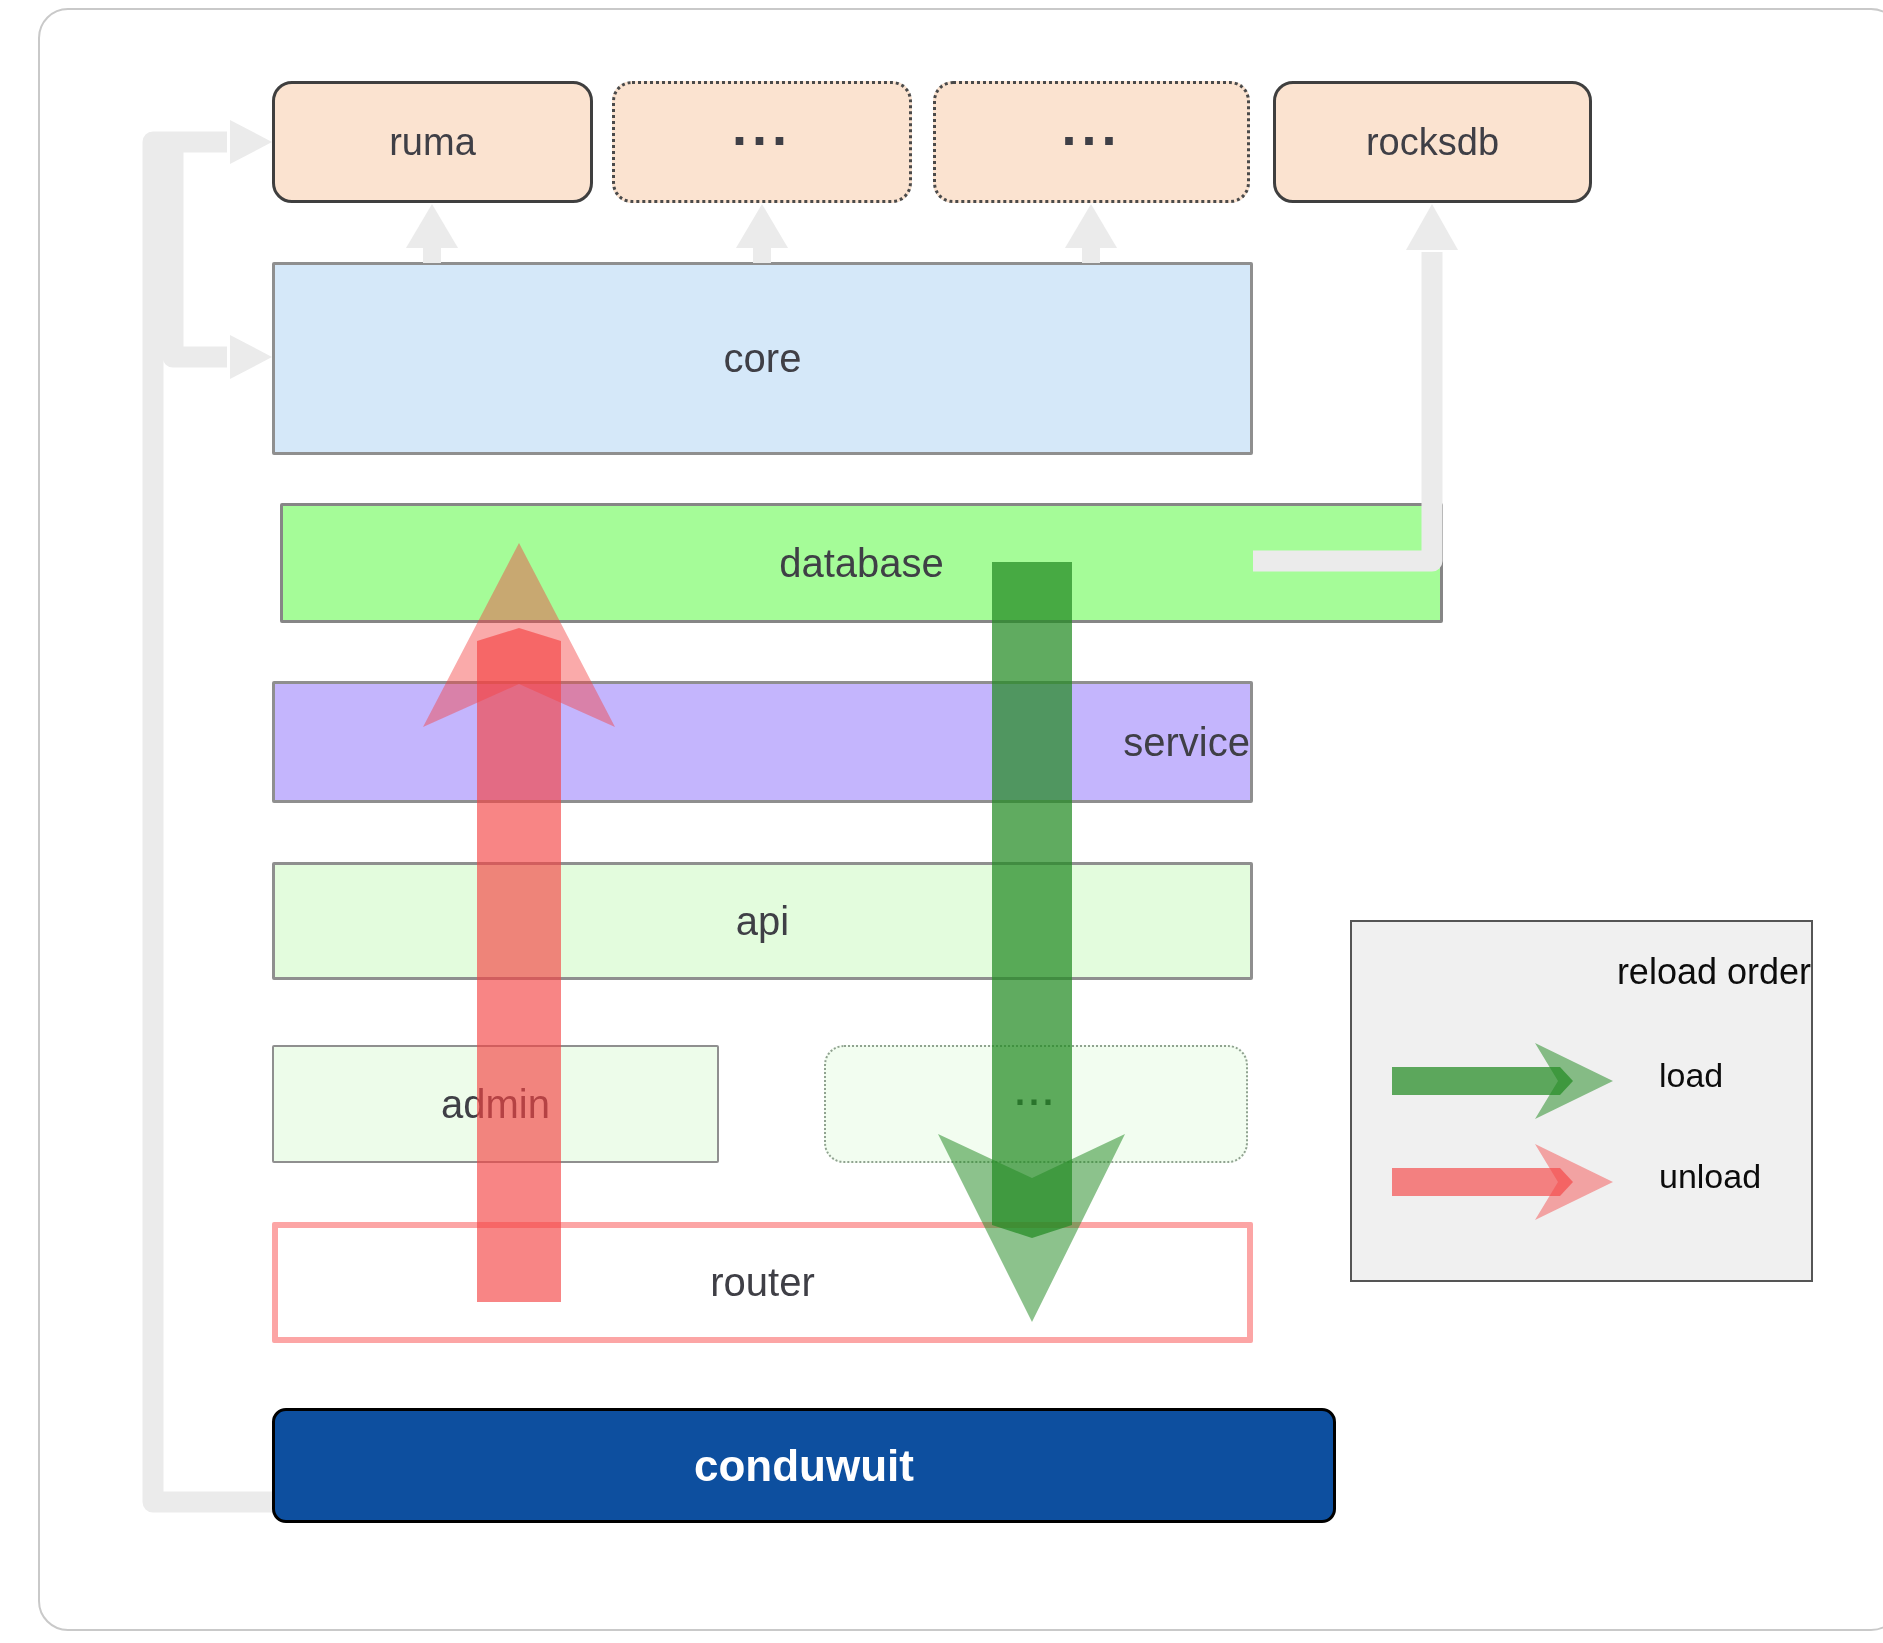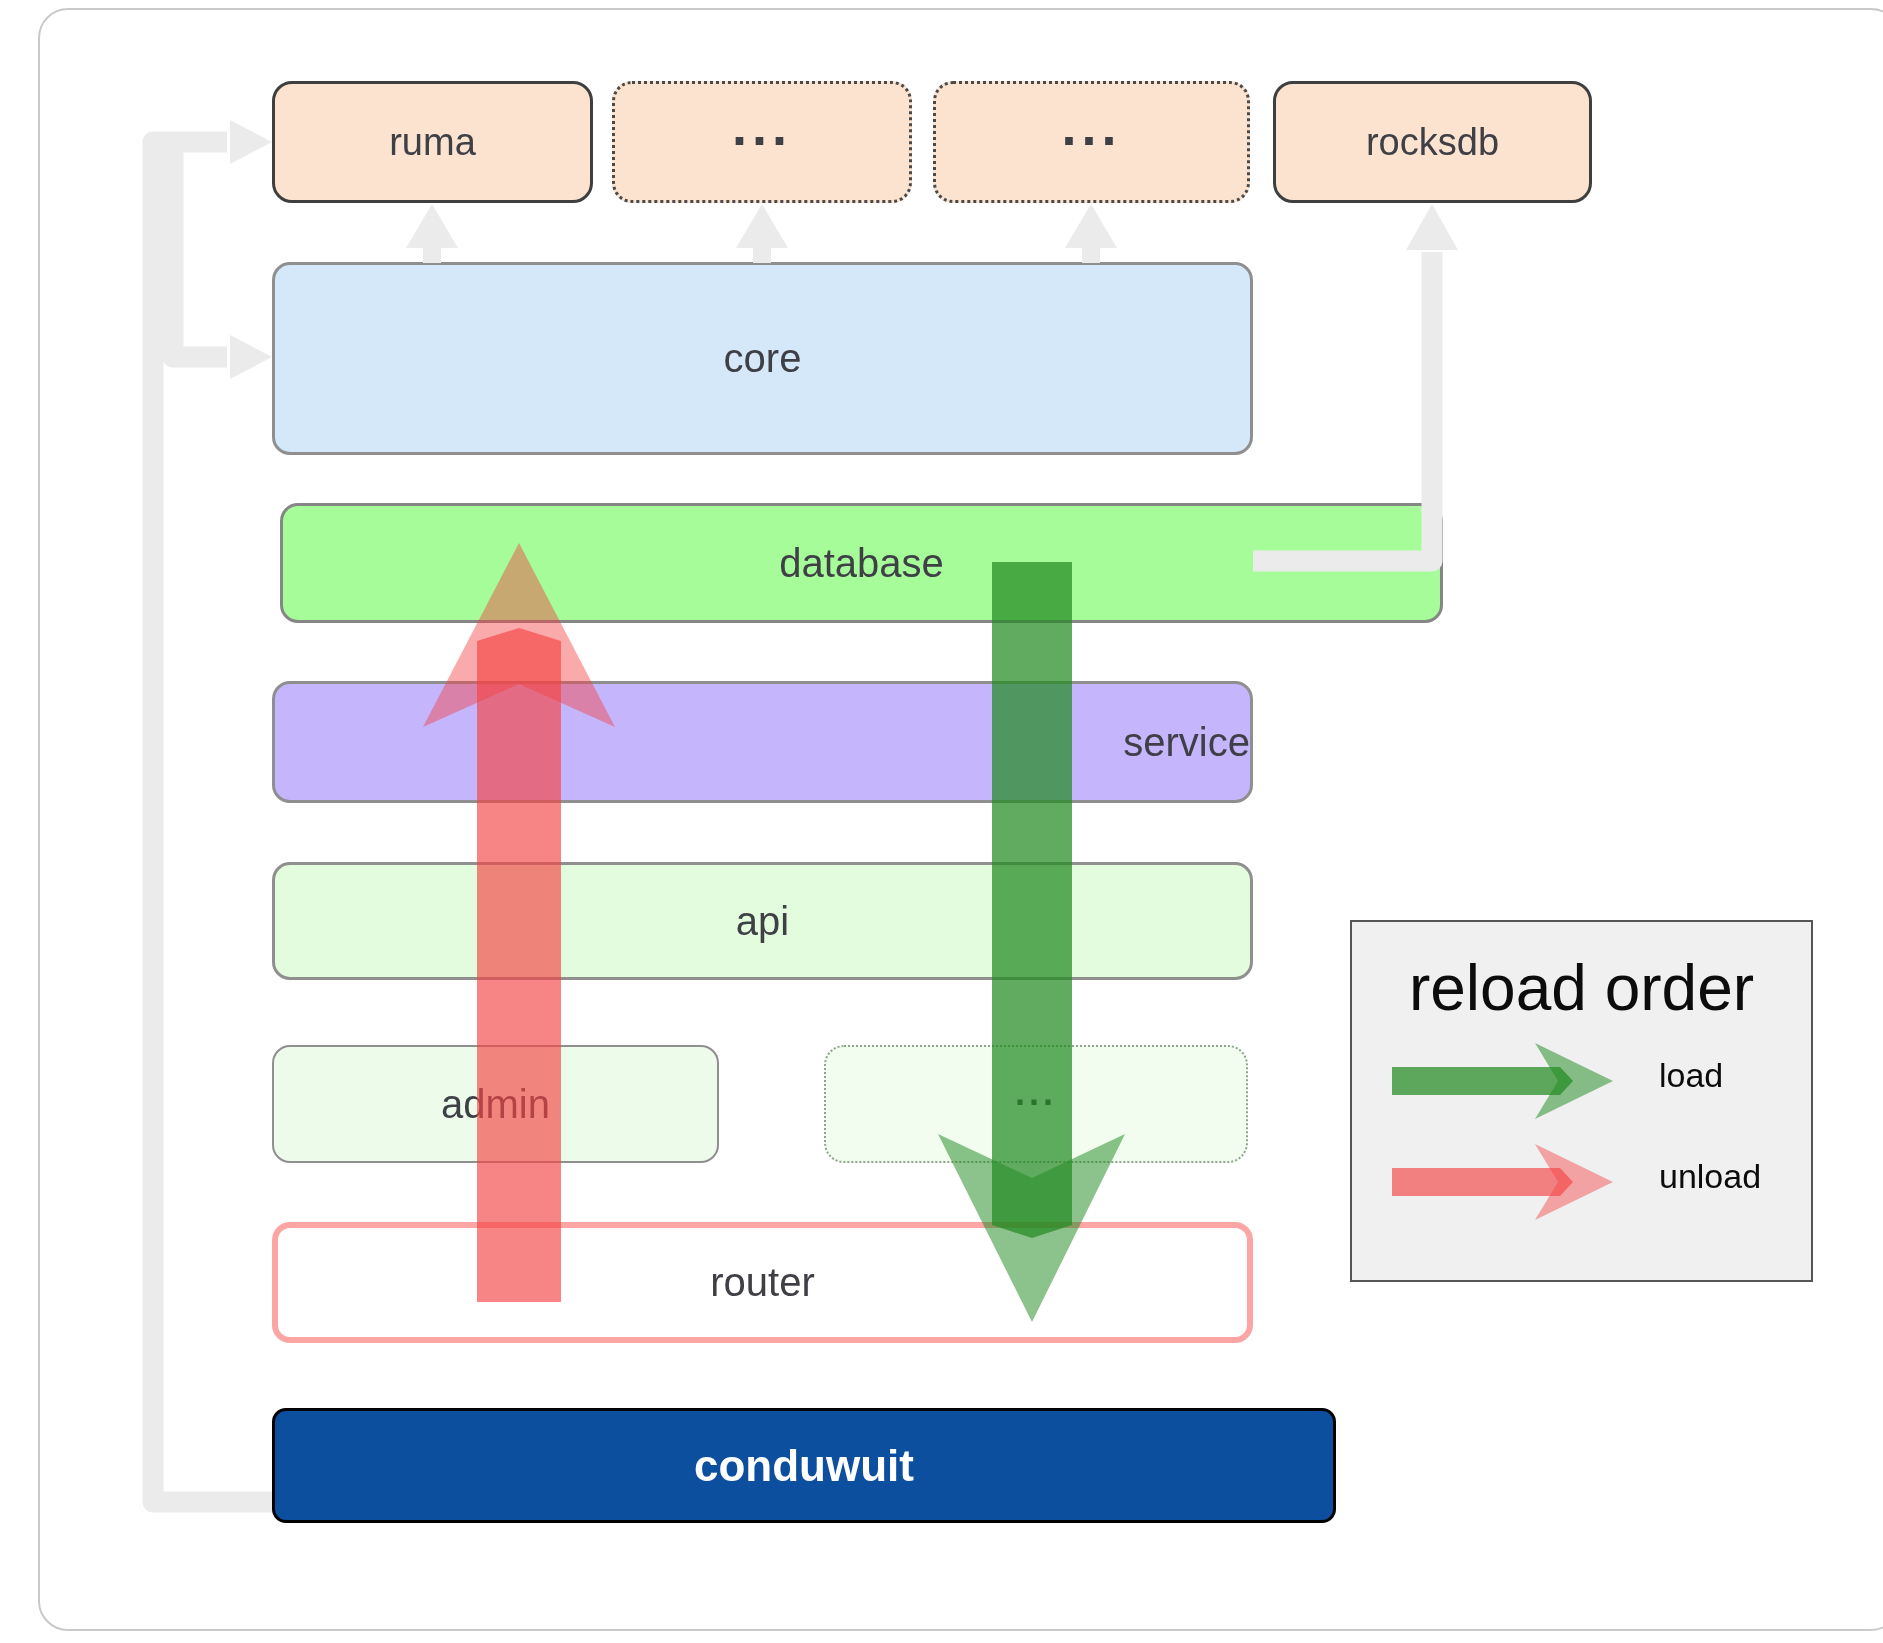--- a/index.html
+++ b/index.html
@@ -2,37 +2,37 @@
 <html><head>
 <meta charset="utf-8">
 <style>
   html,body{margin:0;padding:0;background:#ffffff;}
   .canvas{position:relative;width:1883px;height:1643px;background:#ffffff;overflow:hidden;
           font-family:"Liberation Sans", sans-serif;margin-left:30px;}
   .frame{position:absolute;left:8px;top:8px;width:1863px;height:1623px;border:2px solid #c9c9c9;
          border-radius:30px;box-sizing:border-box;}
   .box{position:absolute;display:flex;align-items:center;justify-content:center;
        box-sizing:border-box;font-size:40px;color:#3f3f46;background:#fff;}
-  .r18{border-radius:18px;}
+  .r18{border-radius:2px;}
   .peach{background:#fbe3d0;border:3px solid #3f3f3f;border-radius:20px;font-size:38px;}
   .peach-dotted{background:#fbe3d0;border:3px dotted #4a4a4a;border-radius:20px;}
   .core{background:#d5e8f9;border:3px solid #8f8f8f;}
   .database{background:#a5fc98;border:3px solid #868686;}
   .service{background:#c4b5fd;border:3px solid #8f8f8f;justify-content:flex-end;}
   .api{background:#e3fcdd;border:3px solid #8f8f8f;}
   .admin{background:#edfcea;border:2px solid #8f8f8f;}
   .admin-dotted{background:#f2fdf0;border:2px dotted #90a290;border-radius:20px;}
   .router{background:#ffffff;border:6px solid #fca5a5;}
   .app{background:#0d4f9f;border:3px solid #000;border-radius:14px;color:#ffffff;
        font-size:44px;font-weight:600;}
   .dots{font-weight:700;letter-spacing:5px;font-size:54px;transform:translateY(-0.3em);}
   .dots.small{font-size:36px;letter-spacing:4px;}
   .legend{position:absolute;left:1320px;top:920px;width:463px;height:362px;background:#f0f0f0;
           border:2px solid #555;box-sizing:border-box;}
-  .legend-title{position:absolute;top:29px;left:0;width:100%;text-align:center;font-size:64px;
+  .legend-title{position:absolute;top:29px;left:0;width:100%;text-align:right;font-size:36px;
                 color:#0c0c0c;}
   .legend-label{position:absolute;left:307px;font-size:34px;color:#0c0c0c;}
   .legend-label.load{top:134px;}
   .legend-label.unload{top:235px;}
   .overlay{position:absolute;left:0;top:0;width:1883px;height:1643px;pointer-events:none;z-index:5;}
 </style>
 </head>
 <body>
 
 <div class="canvas">

